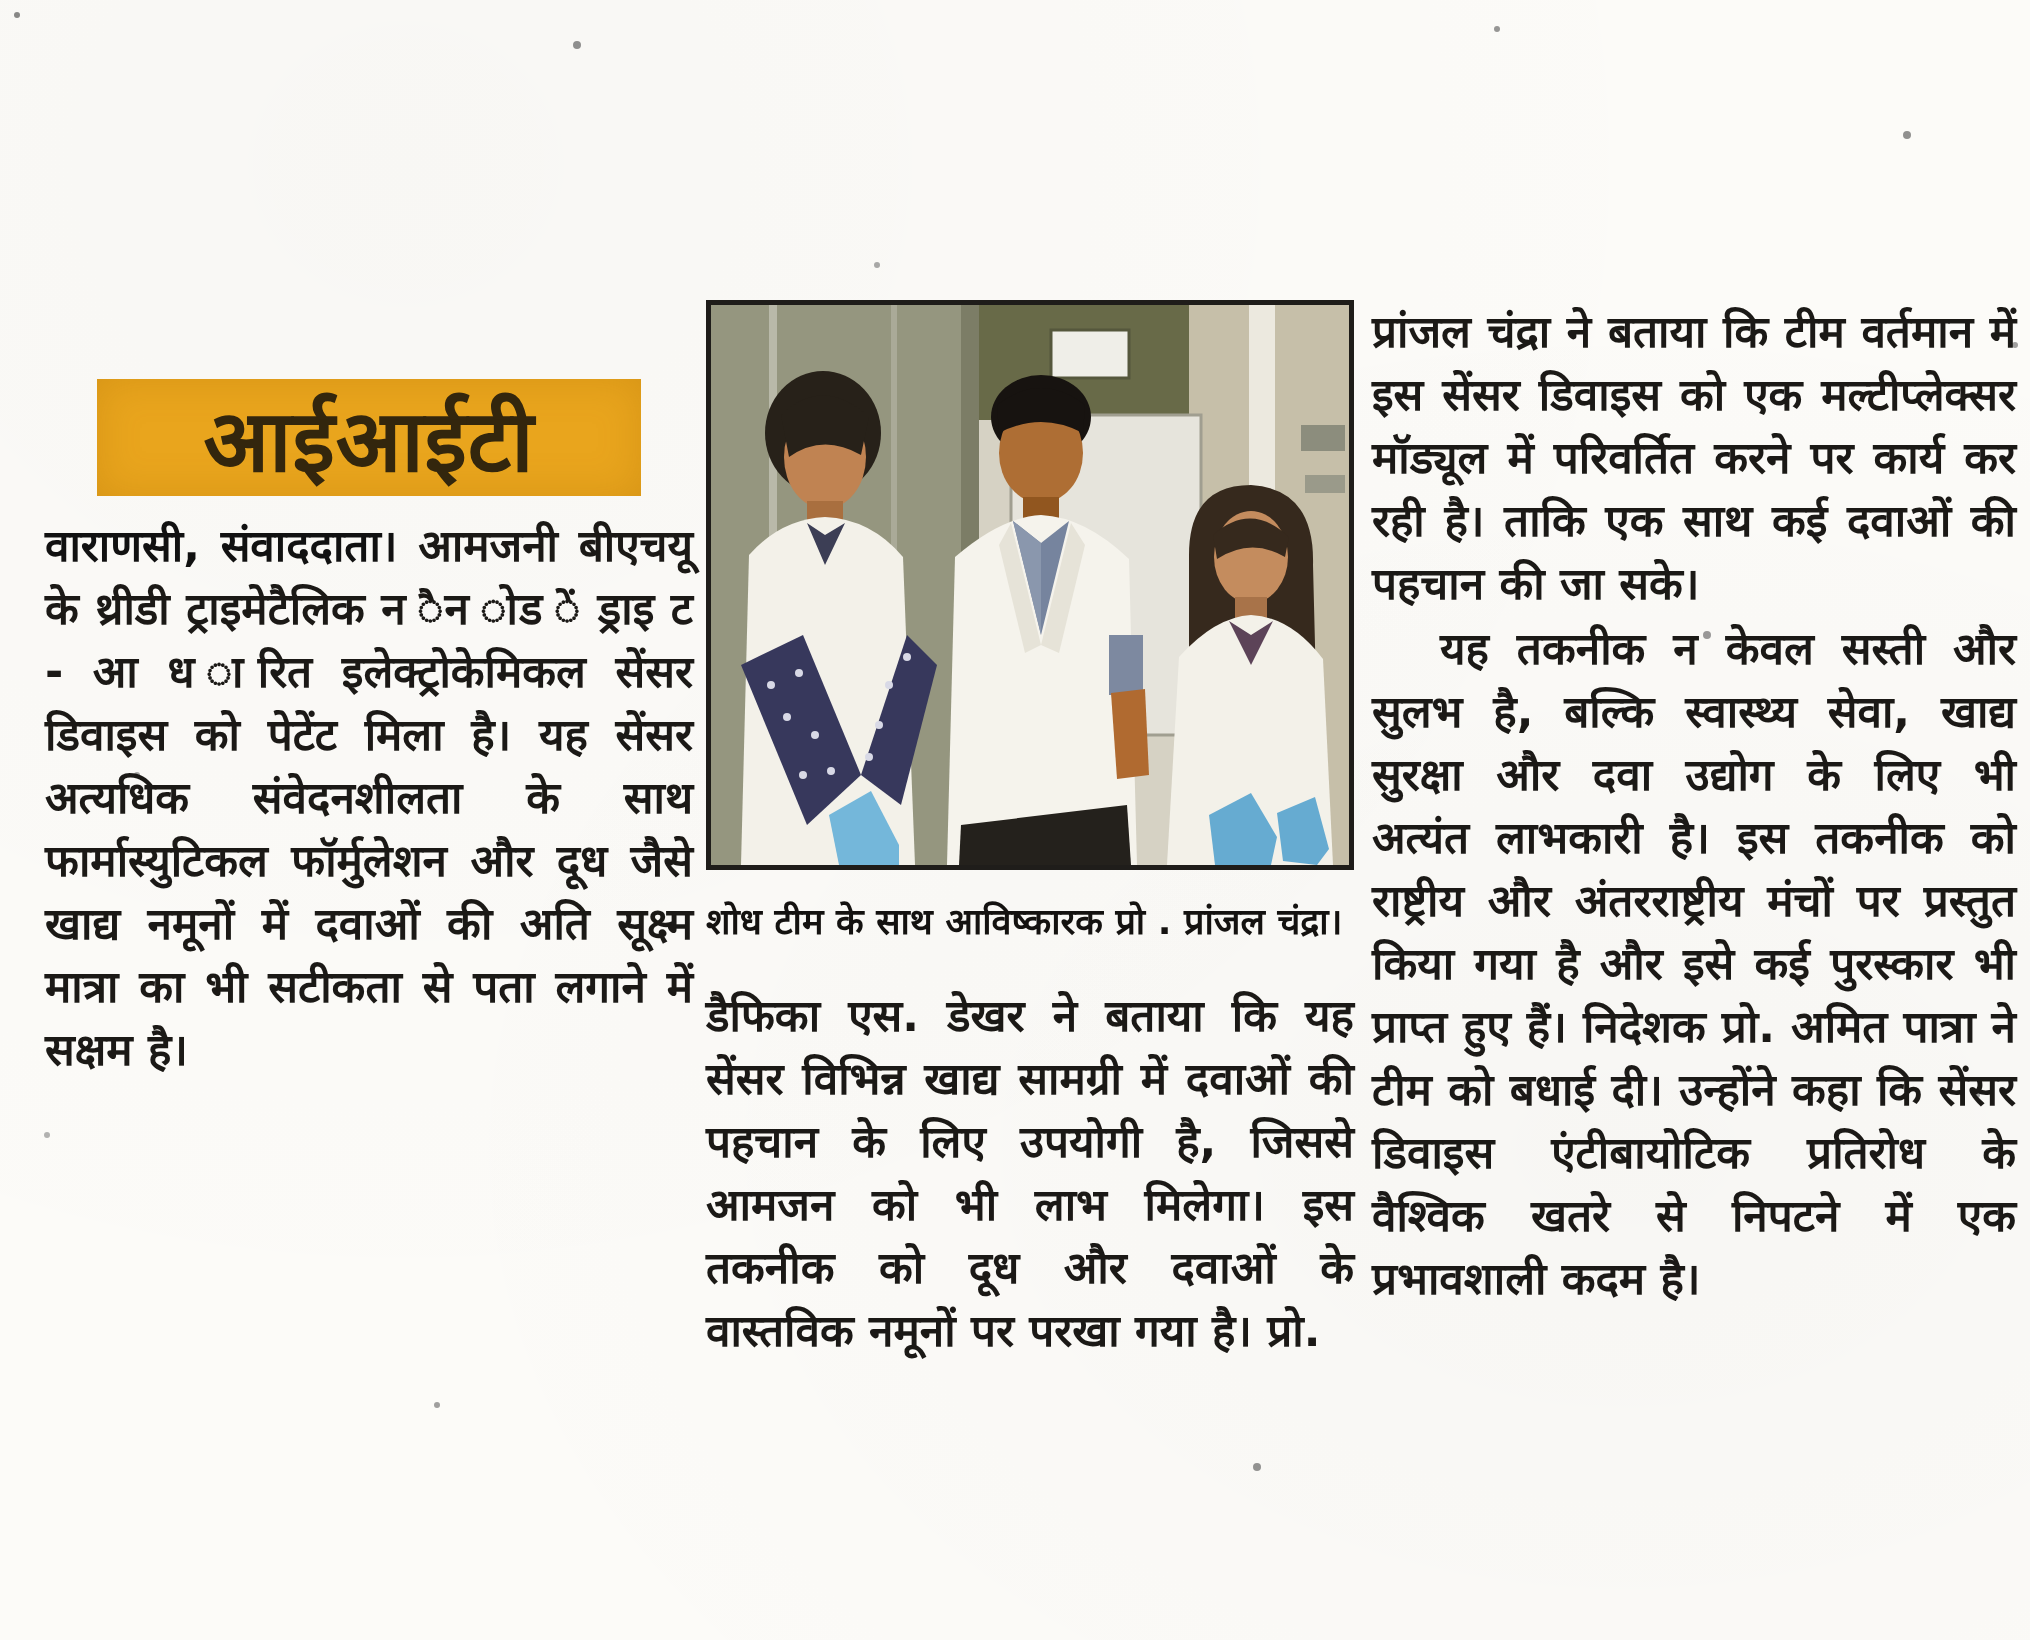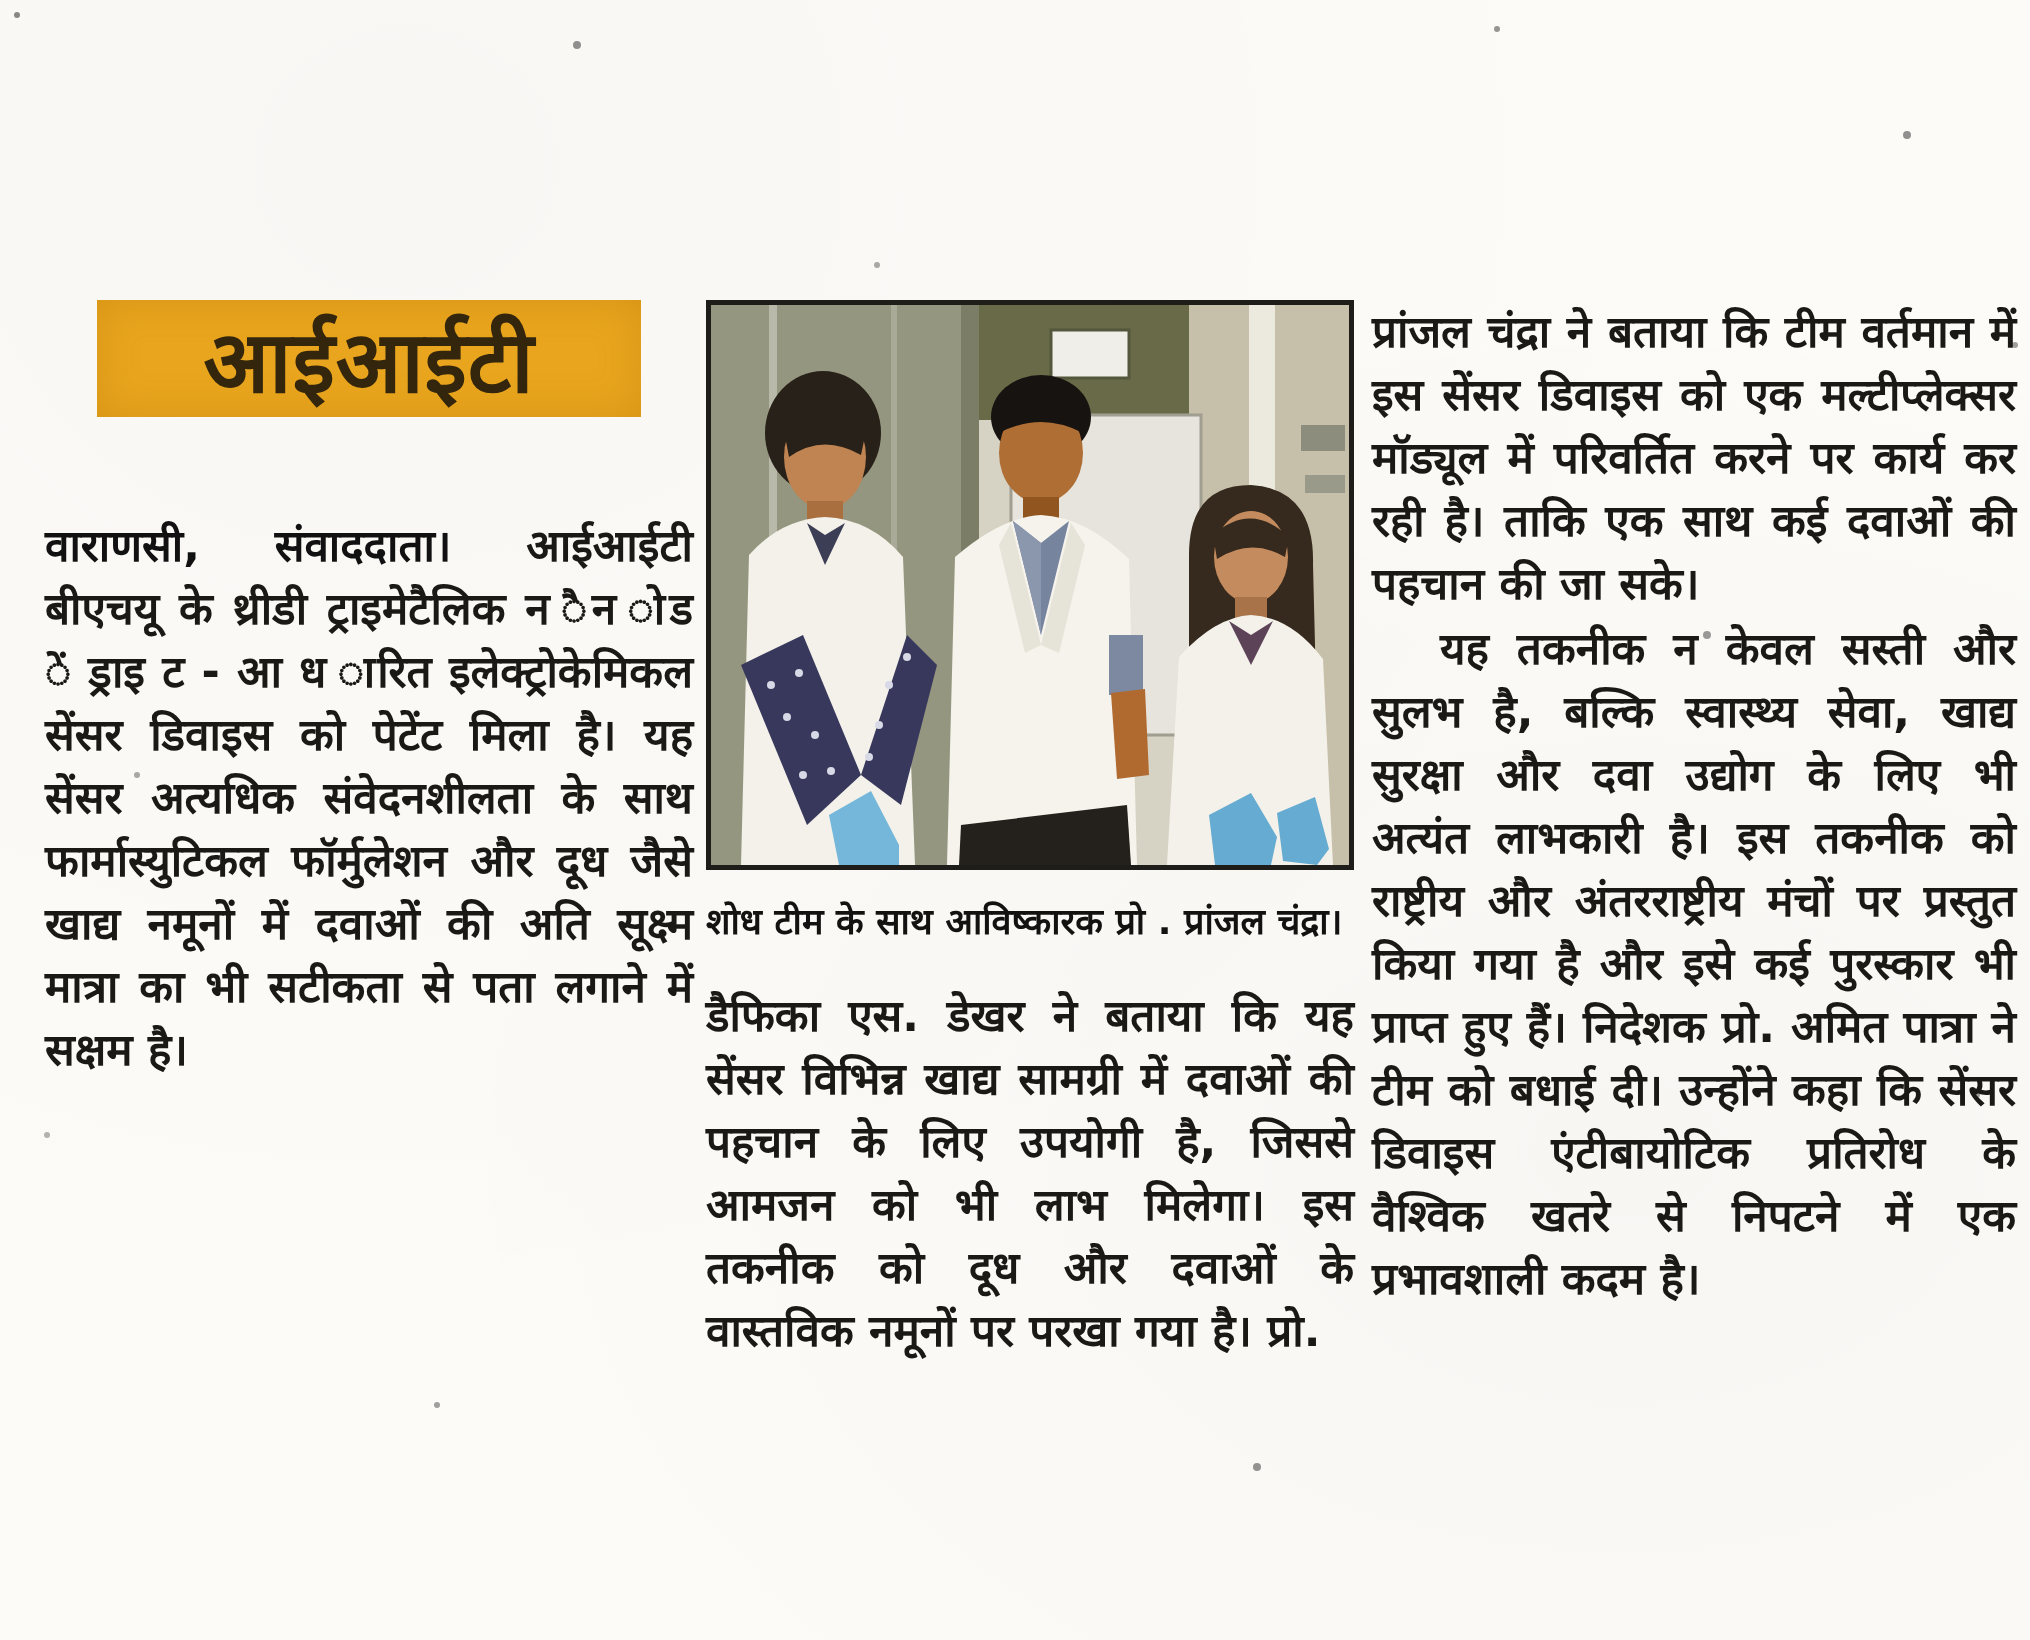--- a/index.html
+++ b/index.html
@@ -38,21 +38,21 @@
     font-family:"DejaVu Sans","Liberation Serif",sans-serif;
   }
   .col{position:absolute;top:300px;color:#181614;}
   .col-left{left:45px;width:648px;}
   .col-mid{left:706px;width:648px;}
   .col-right{left:1372px;width:644px;}
 
   
   .badge-row{
     position:relative;height:196px;margin:0 0 18px 0;
-    display:flex;align-items:flex-start;
+    display:flex;align-items:flex-end;
   }
   .badge-cap{
     width:40px;background:#7d2531;border-radius:10px;
     margin-top:6px;margin-bottom:6px;
   }
   .badge-body{
     flex:1;margin:0 12px;background:#e9a51d;
     display:flex;align-items:center;justify-content:center;
     box-shadow:inset 0 0 40px rgba(160,100,0,.25);
   }
@@ -105,21 +105,21 @@
 
 
   <div class="col col-left">
     <div class="badge-row">
       <span class="badge-cap"></span>
       <span class="badge-body">
         <span class="badge-text">आईआईटी</span>
       </span>
       <span class="badge-cap"></span>
     </div>
-    <p class="body"><span class="dateline">वाराणसी, संवाददाता।</span><span> आईआईटी बीएचयू के थ्रीडी ट्राइमेटैलिक न ैन ोड ें ड्राइ ट - आ ध ारित इलेक्ट्रोकेमिकल सेंसर डिवाइस को पेटेंट मिला है। यह सेंसर अत्यधिक संवेदनशीलता के साथ फार्मास्युटिकल फॉर्मुलेशन और दूध जैसे खाद्य नमूनों में दवाओं की अति सूक्ष्म मात्रा का भी सटीकता से पता लगाने में सक्षम है।</span></p>
+    <p class="body"><span class="dateline">वाराणसी, संवाददाता।</span><span> आमजनी बीएचयू के थ्रीडी ट्राइमेटैलिक न ैन ोड ें ड्राइ ट - आ ध ारित इलेक्ट्रोकेमिकल सेंसर डिवाइस को पेटेंट मिला है। यह सेंसर अत्यधिक संवेदनशीलता के साथ फार्मास्युटिकल फॉर्मुलेशन और दूध जैसे खाद्य नमूनों में दवाओं की अति सूक्ष्म मात्रा का भी सटीकता से पता लगाने में सक्षम है।</span></p>
   </div>
 
   <div class="col col-mid">
     <figure class="photo">
       <svg viewBox="0 0 638 560" preserveAspectRatio="none">
 
         <rect x="0" y="0" width="638" height="560" fill="#d6d2c4"></rect>
 
         <rect x="0" y="0" width="268" height="560" fill="#95967f"></rect>
         <rect x="250" y="0" width="18" height="560" fill="#7c7d66"></rect>

